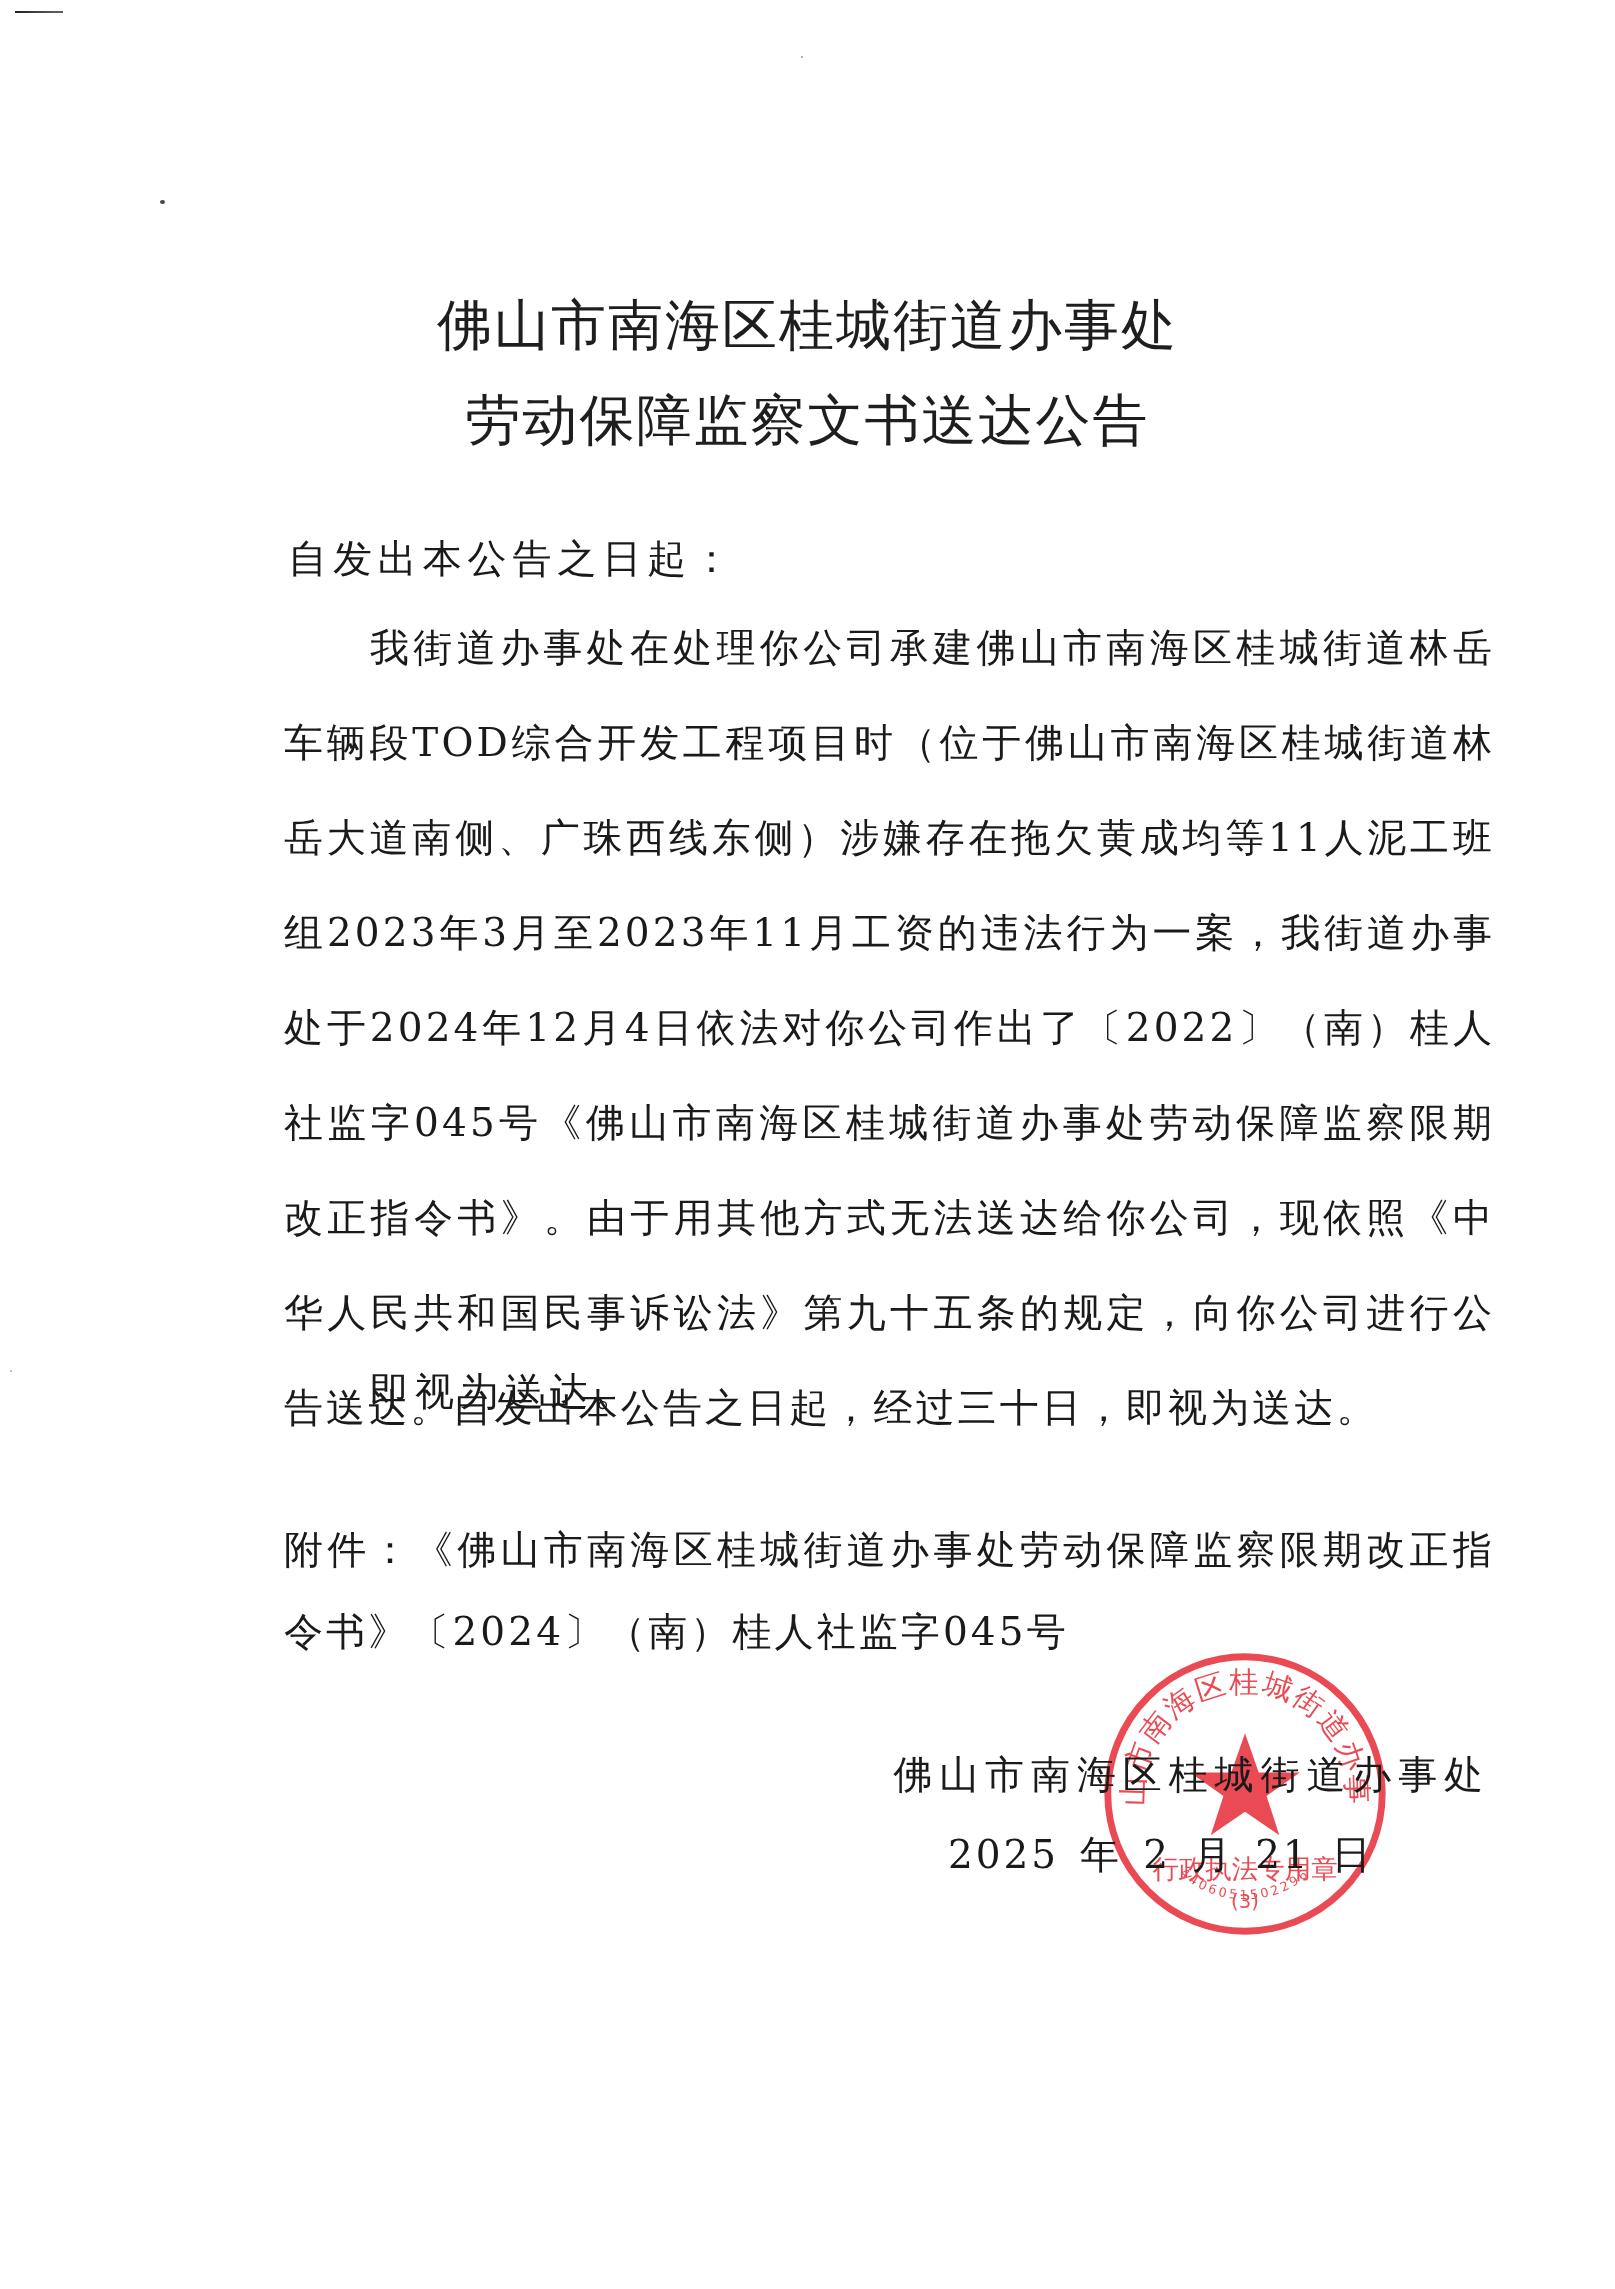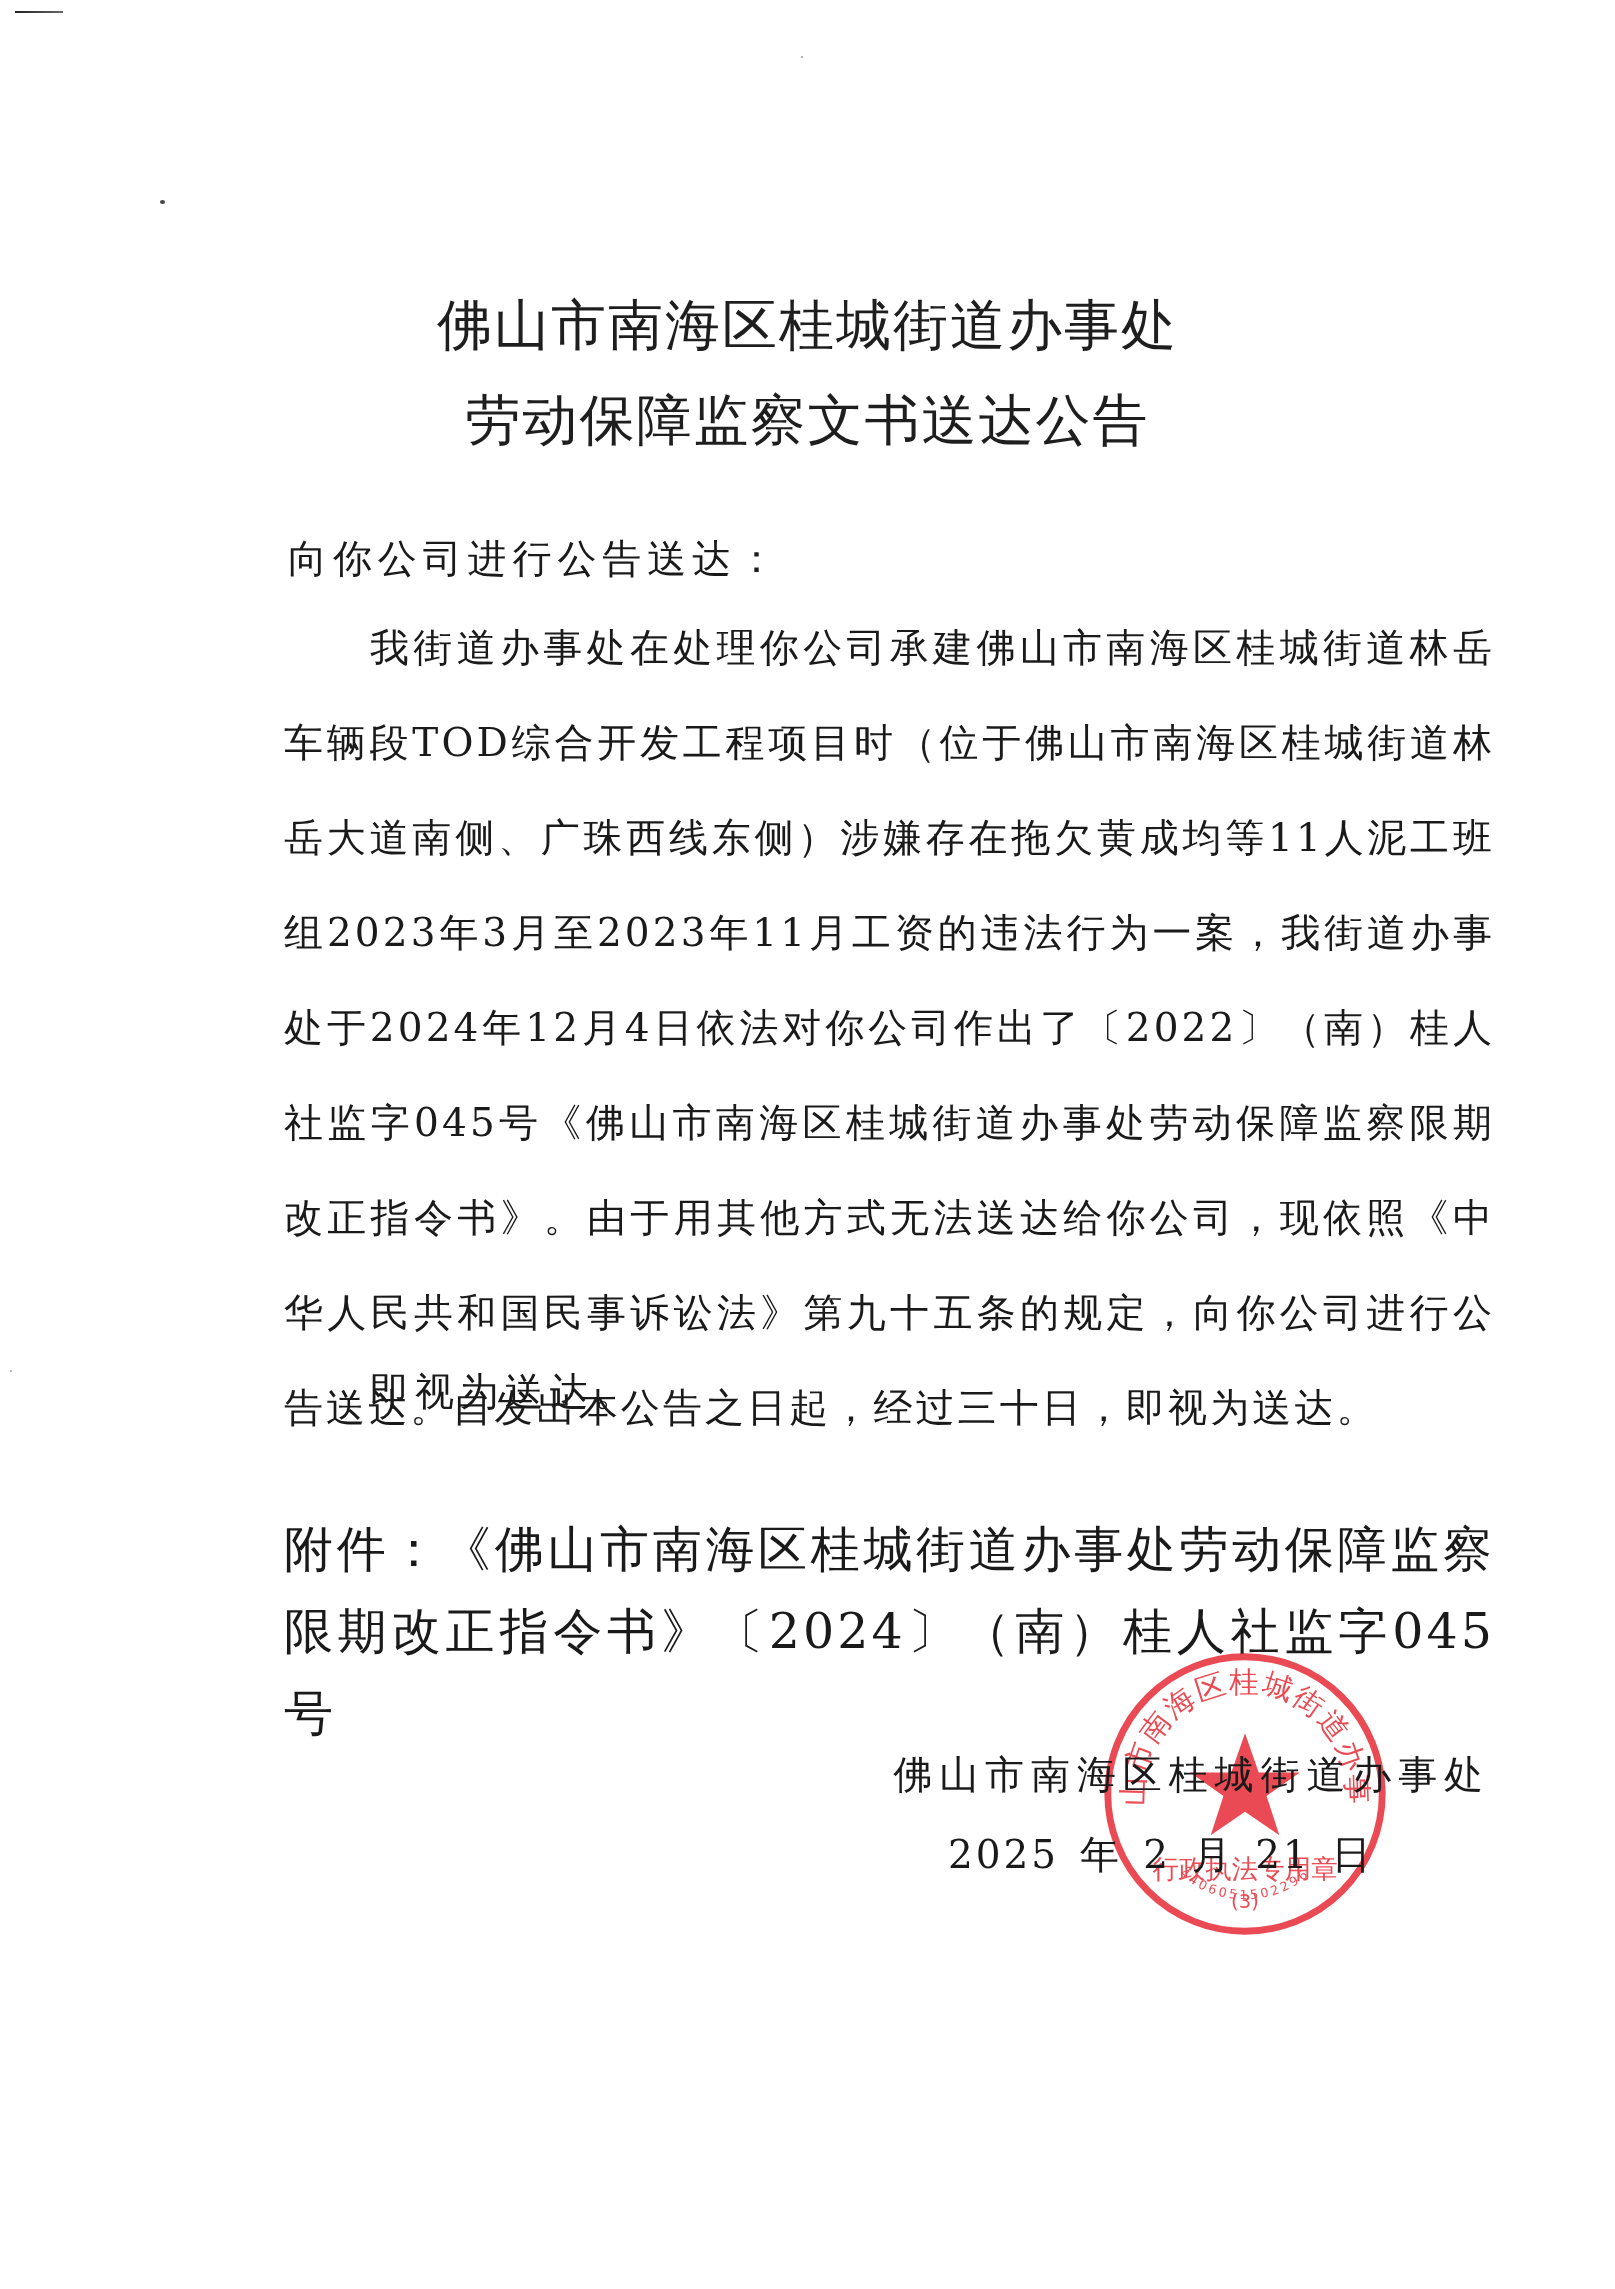--- a/index.html
+++ b/index.html
@@ -68,21 +68,21 @@
       top: 1362px;
       font-size: 39px;
       letter-spacing: 5.9px;
       line-height: 59px;
     }
     .attachment {
       position: absolute;
       left: 284px;
       top: 1509px;
       width: 1211px;
-      font-size: 49px;
+      font-size: 39px;
       line-height: 82px;
       letter-spacing: 3.1px;
       text-align: justify;
       text-align-last: left;
     }
     .signature-org {
       position: absolute;
       right: 125px;
       top: 1745px;
       font-size: 39px;
@@ -114,21 +114,21 @@
 <body>
 
 <div class="scan-mark"></div>
 <div class="speck" style="left:160px;top:200px;width:4.9px;height:3.9px;"></div>
 <div class="speck" style="left:801px;top:56px;width:2px;height:2px;background:#999;"></div>
 <div class="speck" style="left:9.8px;top:1370px;width:2px;height:2px;background:#aaa;"></div>
 
 <h1 class="title l1" style="margin:0;font-weight:normal;">佛山市南海区桂城街道办事处</h1>
 <h1 class="title l2" style="margin:0;font-weight:normal;">劳动保障监察文书送达公告</h1>
 
-<div class="addressee">向你公司进行公告送达：</div>
+<div class="addressee">自发出本公告之日起：</div>
 
 <p class="body-text" style="margin:0;">我街道办事处在处理你公司承建佛山市南海区桂城街道林岳车辆段TOD综合开发工程项目时（位于佛山市南海区桂城街道林岳大道南侧、广珠西线东侧）涉嫌存在拖欠黄成均等11人泥工班组2023年3月至2023年11月工资的违法行为一案，我街道办事处于2024年12月4日依法对你公司作出了〔2022〕（南）桂人社监字045号《佛山市南海区桂城街道办事处劳动保障监察限期改正指令书》。由于用其他方式无法送达给你公司，现依照《中华人民共和国民事诉讼法》第九十五条的规定，向你公司进行公告送达。自发出本公告之日起，经过三十日，即视为送达。</p>
 
 <div class="closing">即视为送达。</div>
 
 <p class="attachment" style="margin:0;">附件：《佛山市南海区桂城街道办事处劳动保障监察限期改正指令书》〔2024〕（南）桂人社监字045号</p>
 
 <svg class="seal" viewBox="0 0 300 300" xmlns="http://www.w3.org/2000/svg">
   <defs>
     <path id="sealArc" d="M 48 170 A 104 104 0 1 1 252 170"></path>

